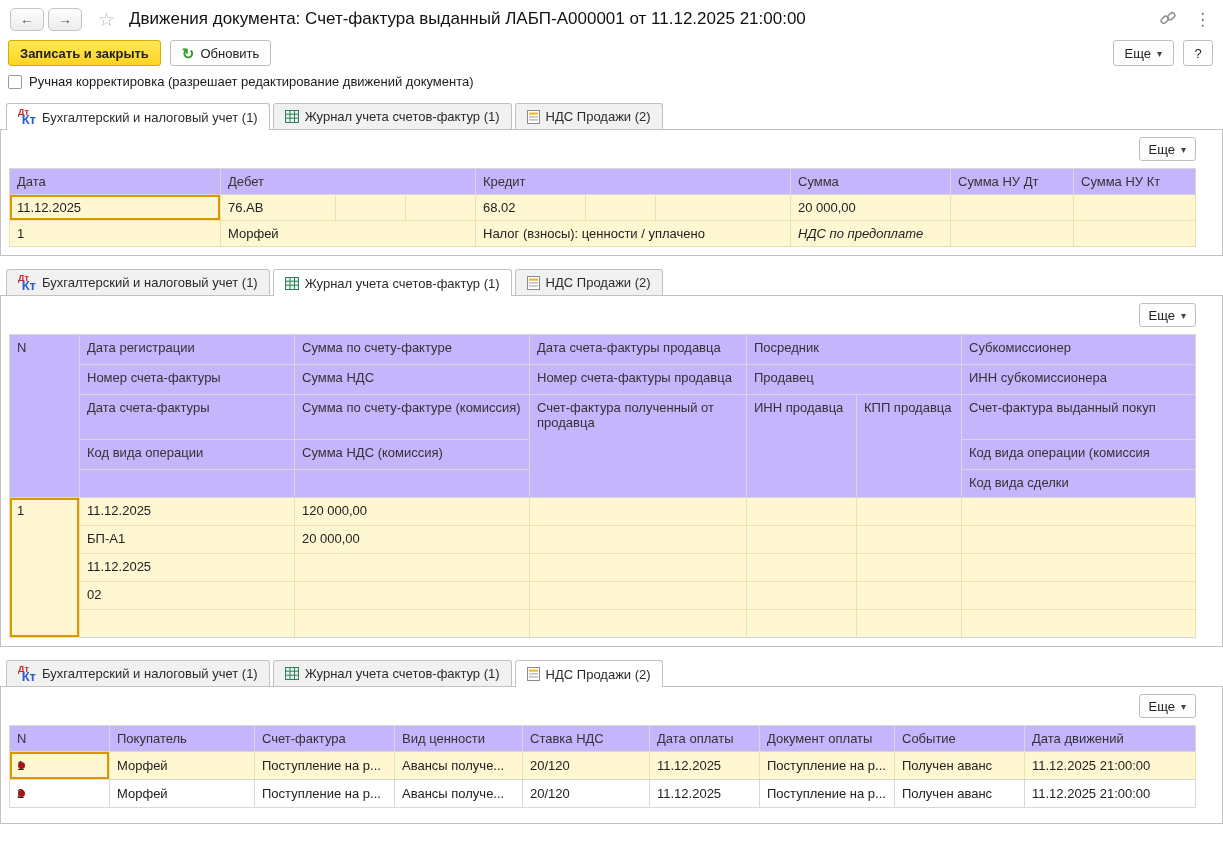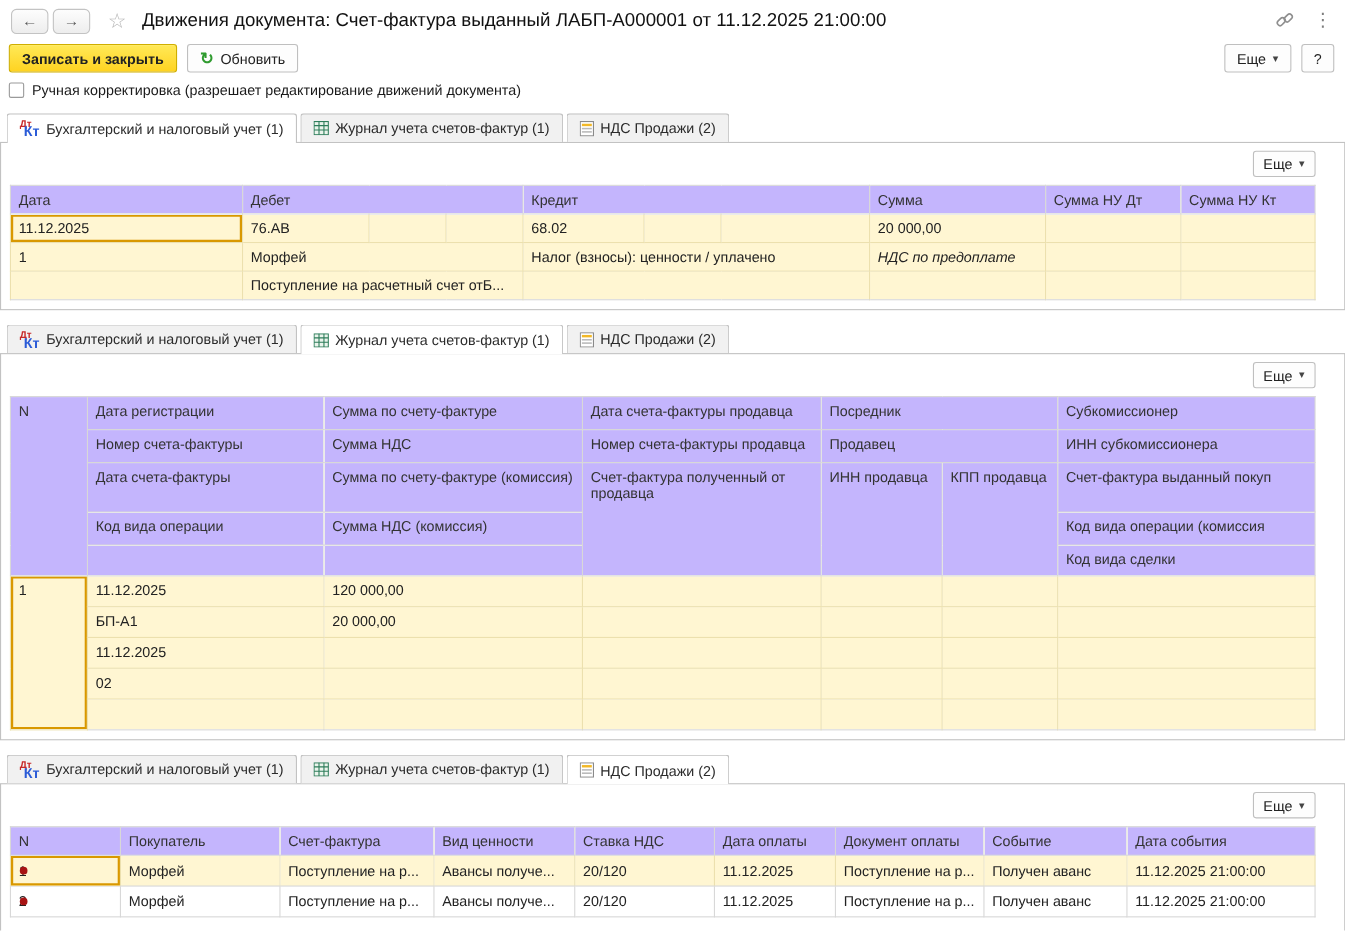--- a/index.html
+++ b/index.html
@@ -191,28 +191,20 @@
           <td></td>
           <td class="num">20 000,00</td>
           <td></td>
           <td></td>
         </tr>
         <tr class="sel">
           <td class="num">1</td>
           <td colspan="3">Морфей</td>
           <td colspan="3">Налог (взносы): ценности / уплачено</td>
           <td class="note">НДС по предоплате</td>
-          <td></td>
-          <td></td>
-        </tr>
-        <tr class="sel sel-last">
-          <td></td>
-          <td colspan="3">Поступление на расчетный счет отБ...</td>
-          <td colspan="3"></td>
-          <td></td>
           <td></td>
           <td></td>
         </tr>
       </tbody>
     </table>
   </div>
 </div>
 
 <div class="panel">
   <div class="tabbar">
@@ -393,21 +385,21 @@
       <thead>
         <tr>
           <th>N</th>
           <th>Покупатель</th>
           <th>Счет-фактура</th>
           <th>Вид ценности</th>
           <th>Ставка НДС</th>
           <th>Дата оплаты</th>
           <th>Документ оплаты</th>
           <th>Событие</th>
-          <th>Дата события</th>
+          <th>Дата движений</th>
         </tr>
       </thead>
       <tbody>
         <tr class="sel sel-last">
           <td class="ncell cur">
             <span class="bullet"></span>
             <span>1</span>
           </td>
           <td>Морфей</td>
           <td>Поступление на р...</td>

